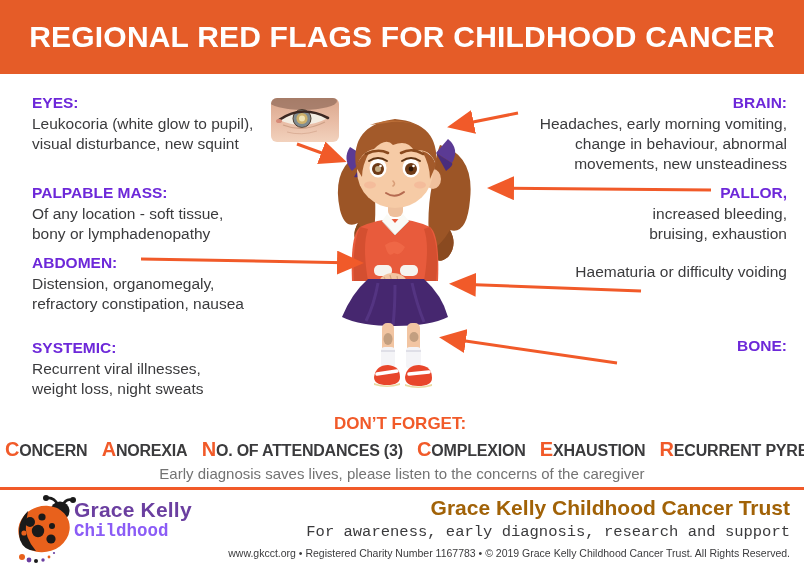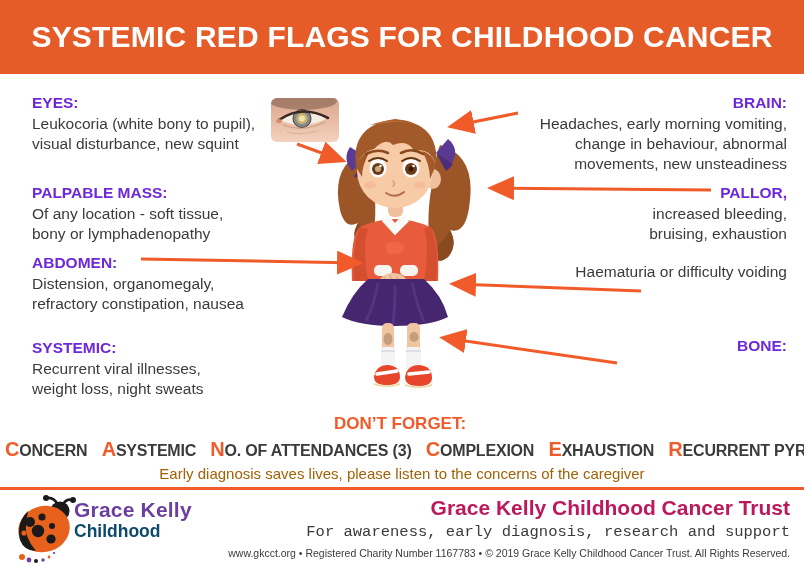--- a/index.html
+++ b/index.html
@@ -26,48 +26,48 @@
   .s-brain{top:19px;} .s-pallor{top:109px;} .s-genito{top:188px;} .s-bone{top:262px;}
   .eye-photo{position:absolute;left:271px;top:24px;width:68px;height:44px;}
   .girl{position:absolute;left:290px;top:21px;width:210px;height:310px;}
   .arrows{position:absolute;left:0;top:0;width:804px;height:334px;pointer-events:none;}
   
   .dontforget{position:absolute;left:0;top:408px;width:804px;text-align:center;}
   .df-title{margin:6px 4px 4px 0;color:#f15a29;font-size:17px;font-weight:700;}
   .acronym{font-size:16px;font-weight:700;color:#3b3b3d;letter-spacing:-0.2px;white-space:nowrap;}
   .acronym .word{display:inline-block;margin:0 5px;}
   .acronym .cap{color:#f15a29;font-size:20px;}
-  .df-note{margin-top:4px;font-size:15px;color:#a16207;text-align:center;}
+  .df-note{margin-top:4px;font-size:15px;color:#737373;text-align:center;}
   
   .divider{position:absolute;left:0;top:487px;width:804px;height:3px;background:#f15a29;}
   .footer{position:absolute;left:0;top:490px;width:804px;height:71px;}
   .ladybird{position:absolute;left:14px;top:5px;width:64px;height:70px;}
   .logo-text{position:absolute;left:74px;top:9px;line-height:1;}
   .logo-l1{font-size:21px;font-weight:700;color:#6b3fa0;letter-spacing:.2px;}
-  .logo-l2{font-size:17.5px;font-weight:700;color:#0c4a6e;margin-top:3px;}
+  .logo-l2{font-size:17.5px;font-weight:700;color:#8b5cf6;margin-top:3px;font-family:Liberation Mono, monospace;}
   .logo-l3{font-size:17.5px;font-weight:700;color:#f26a21;margin-top:2px;}
   .footer-right{position:absolute;right:14px;top:6px;text-align:right;}
-  .fr-title{font-size:21px;font-weight:700;color:#be185d;margin:0;}
+  .fr-title{font-size:21px;font-weight:700;color:#a16207;margin:0;}
   .fr-sub{font-size:15.5px;color:#3b3b3d;margin:3px 0 0 0;font-family:Liberation Mono, monospace;}
   .fr-legal{font-size:10.5px;color:#3b3b3d;margin:6px 0 0 0;}
 </style>
 </head>
 <body>
 
 <div class="poster">
 
   <div class="banner">
-    <h1>SYSTEMIC RED FLAGS FOR CHILDHOOD CANCER</h1>
+    <h1>REGIONAL RED FLAGS FOR CHILDHOOD CANCER</h1>
   </div>
 
   <div class="content">
 
     <div class="sec left s-eyes">
       <h2>EYES:</h2>
-      <p>Leukocoria (white bony to pupil),
+      <p>Leukocoria (white glow to pupil),
 visual disturbance, new squint</p>
     </div>
     <div class="sec left s-mass">
       <h2>PALPABLE MASS:</h2>
       <p>Of any location - soft tissue,
 bony or lymphadenopathy</p>
     </div>
     <div class="sec left s-abdomen">
       <h2>ABDOMEN:</h2>
       <p>Distension, organomegaly,
@@ -223,21 +223,21 @@
       <line x1="141" y1="185" x2="358" y2="189" stroke="#f15a29" stroke-width="3" marker-end="url(#ah)"></line>
       <line x1="641" y1="217" x2="455" y2="210" stroke="#f15a29" stroke-width="3" marker-end="url(#ah)"></line>
       <line x1="617" y1="289" x2="445" y2="264" stroke="#f15a29" stroke-width="3" marker-end="url(#ah)"></line>
     </svg>
   </div>
 
   <div class="dontforget">
     <div class="df-title">DON’T FORGET:</div>
     <div class="acronym">
       <span class="word"><span class="cap">C</span><span>ONCERN</span></span>
-      <span class="word"><span class="cap">A</span><span>SYSTEMIC</span></span>
+      <span class="word"><span class="cap">A</span><span>NOREXIA</span></span>
       <span class="word"><span class="cap">N</span><span>O. OF ATTENDANCES (3)</span></span>
       <span class="word"><span class="cap">C</span><span>OMPLEXION</span></span>
       <span class="word"><span class="cap">E</span><span>XHAUSTION</span></span>
       <span class="word"><span class="cap">R</span><span>ECURRENT PYREXIA</span></span>
     </div>
     <div class="df-note">Early diagnosis saves lives, please listen to the concerns of the caregiver</div>
   </div>
 
   <div class="divider"></div>
 

